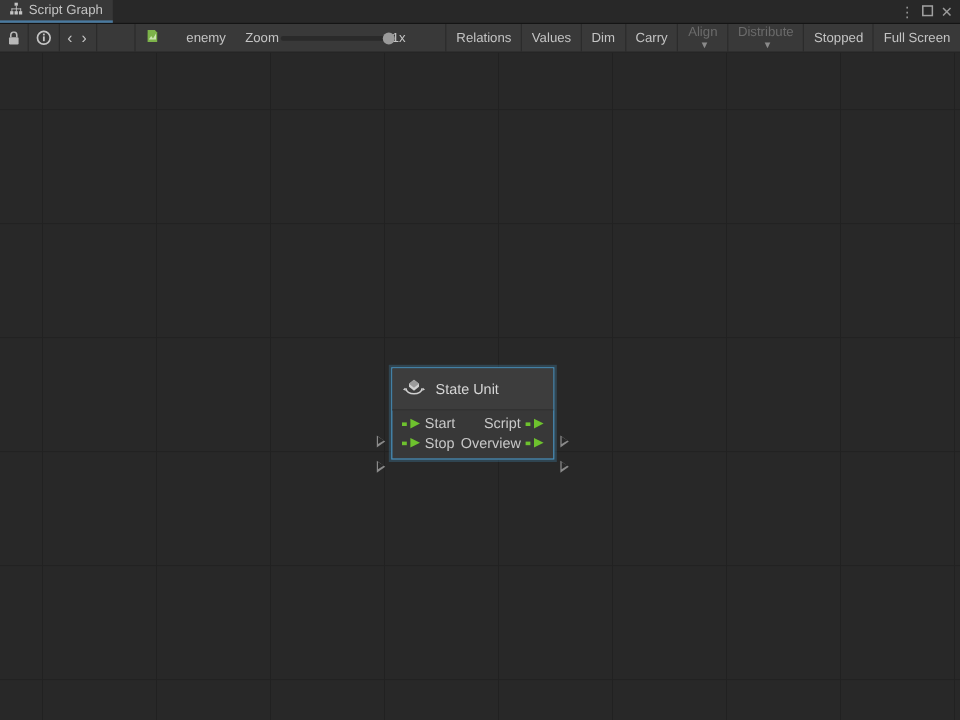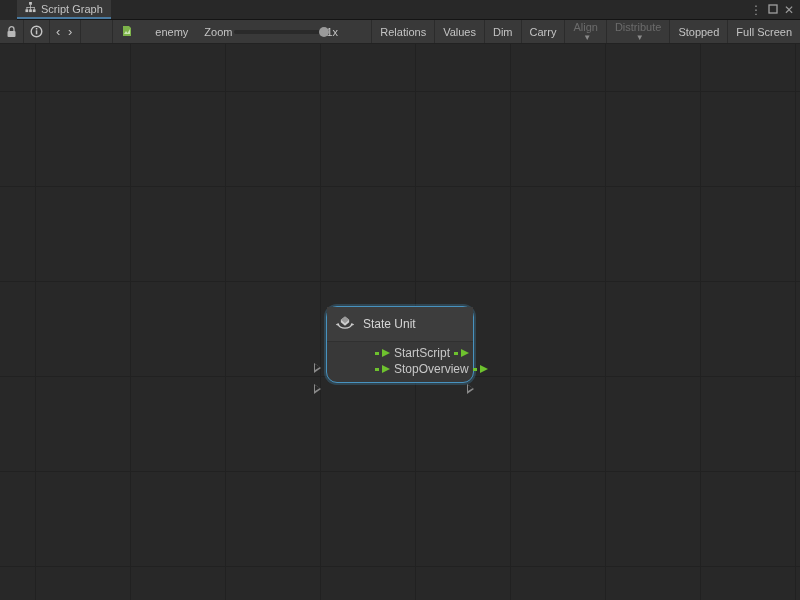--- a/index.html
+++ b/index.html
@@ -12,21 +12,20 @@
     overflow: hidden;
     position: relative;
   }
   
   .tabbar {
     height: 20px;
     background: #282828;
     display: flex;
     align-items: stretch;
     border-bottom: 1px solid #141414;
-    margin-left: 17px;
   }
   .tab {
     display: flex; align-items: center;
     padding: 0 8px;
     background: #383838;
     border-bottom: 2px solid #4a7aa0;
     gap: 5px;
     font-size: 11px;
   }
   .tab .icon { font-size: 11px; color: #c4c4c4; }
@@ -73,38 +72,38 @@
       linear-gradient(#212121 1px, transparent 1px),
       linear-gradient(90deg, #212121 1px, transparent 1px);
     background-size: 95px 95px;
     background-position: -60px -48px;
   }
 
   
   .node {
     position:absolute;
     left: 326px; top: 262px;
-    width: 148px;
+    width: 136px;
     border: 1px solid #4892bf;
     box-shadow: 0 0 0 2px rgba(72,146,191,0.28);
     background: #383838;
-    border-radius: 11px;
+    border-radius: 0;
   }
   .node-header {
     display:flex; align-items:center; gap:8px;
     padding: 7px 8px;
     background: #3d3d3d;
     border-bottom: 1px solid #303030;
   }
   .node-header .nicon {
     width:20px; height:20px;
     display:flex; align-items:center; justify-content:center;
   }
   .node-title { font-size:12px; color:#d6d6d6; }
-  .node-body { padding: 4px 8px 6px 8px; display:flex; flex-direction:column; gap:2px;margin-left:40px; }
+  .node-body { padding: 4px 8px 6px 8px; display:flex; flex-direction:column; gap:2px; }
   .portrow { display:flex; justify-content:space-between; align-items:center; font-size:12px; }
   .portside { display:flex; align-items:center; gap:4px; }
   .arrow-green {
     display:inline-block; width:0; height:0;
     border-left: 8px solid #6ec22e;
     border-top: 4px solid transparent;
     border-bottom: 4px solid transparent;
   }
   .arrow-stem { display:inline-block; width:4px; height:3px; background:#6ec22e; margin-right:-1px;}
   .portlabel { color:#c8c8c8; }

